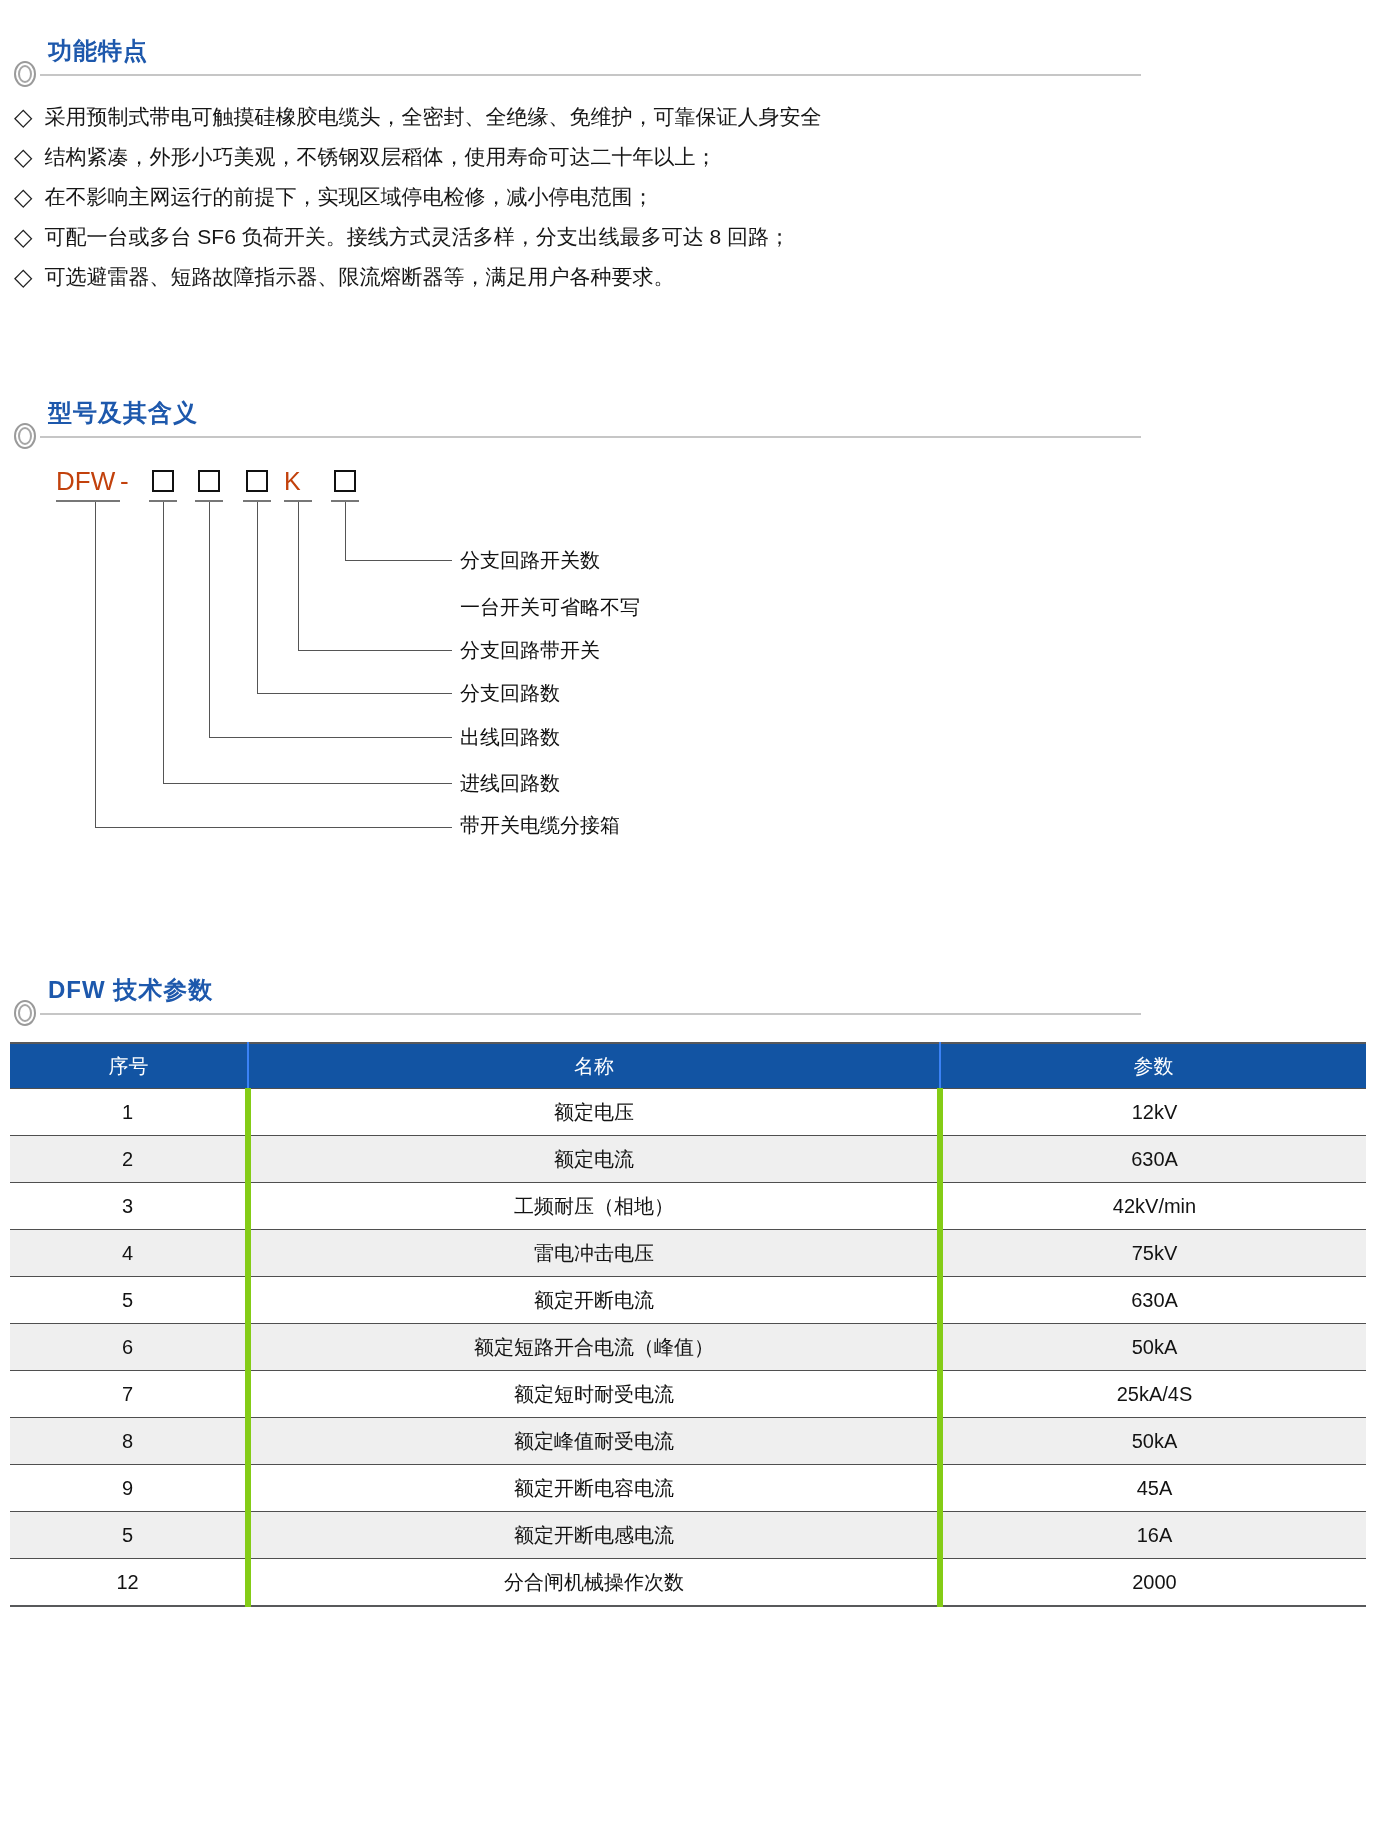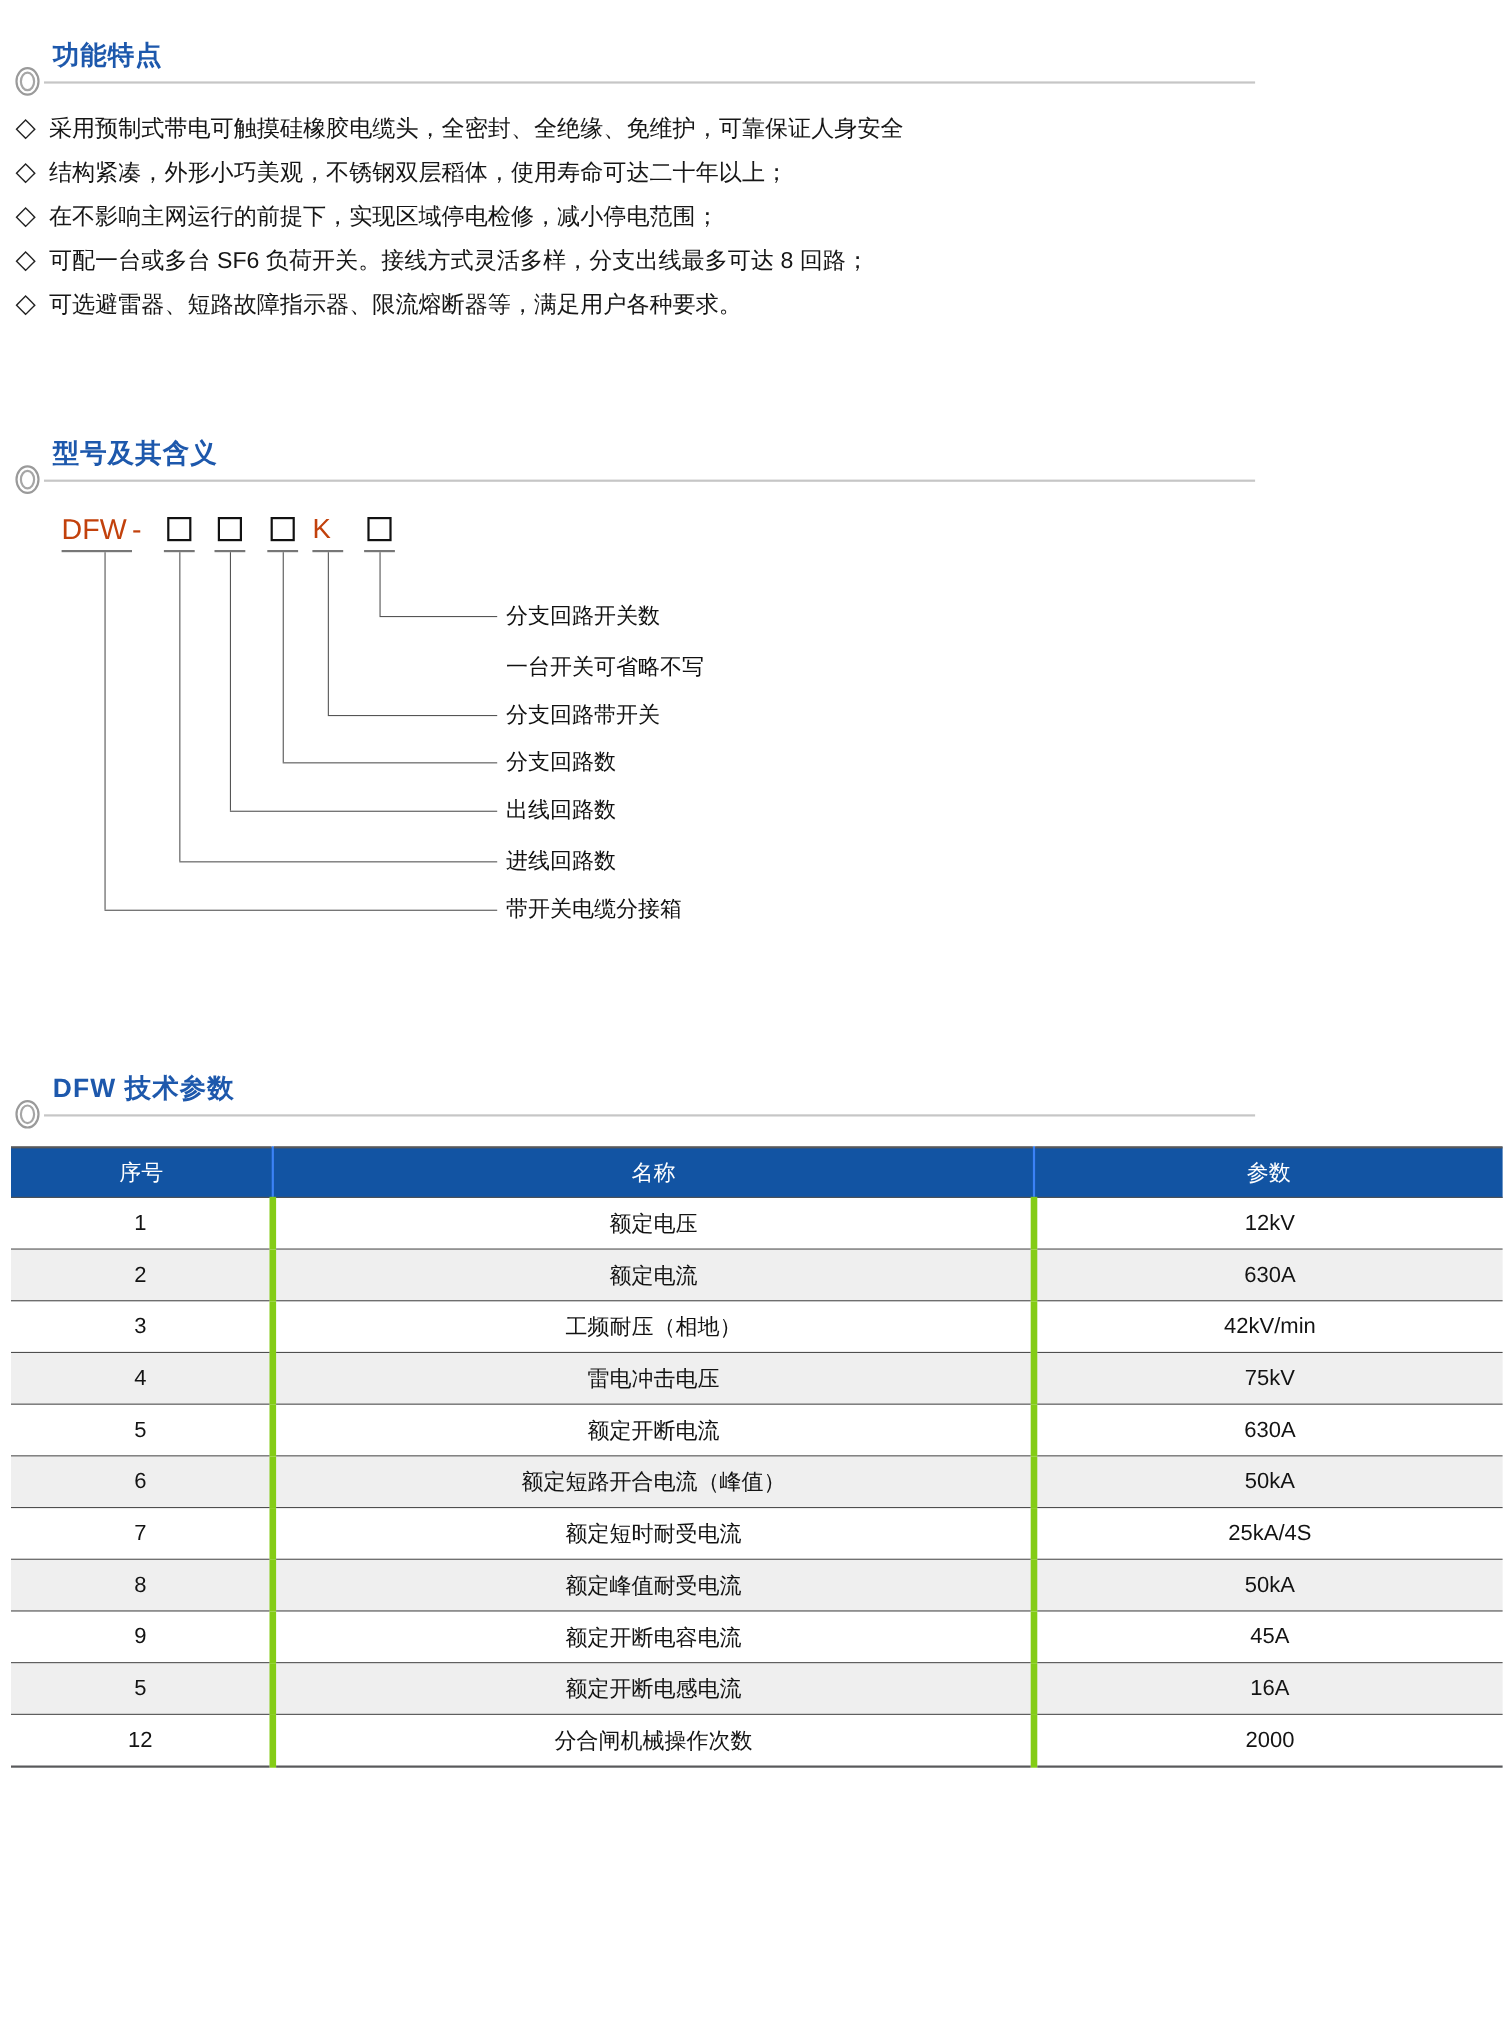--- a/index.html
+++ b/index.html
@@ -127,21 +127,21 @@
       <span class="hline" style="left:257px;top:233px;width:195px;"></span>
       <span class="m-label" style="top:220px;">分支回路数</span>
       <span class="vline" style="left:209px;top:42px;height:235px;"></span>
       <span class="hline" style="left:209px;top:277px;width:243px;"></span>
       <span class="m-label" style="top:264px;">出线回路数</span>
       <span class="vline" style="left:163px;top:42px;height:281px;"></span>
       <span class="hline" style="left:163px;top:323px;width:289px;"></span>
       <span class="m-label" style="top:310px;">进线回路数</span>
       <span class="vline" style="left:95px;top:42px;height:325px;"></span>
       <span class="hline" style="left:95px;top:367px;width:357px;"></span>
-      <span class="m-label" style="top:354px;">带开关电缆分接箱</span>
+      <span class="m-label" style="top:354px;font-family:Liberation Mono, monospace;">带开关电缆分接箱</span>
     </div>
 
   <div class="sec-head" style="top:975px;">
     <h2>DFW 技术参数</h2>
     <div class="rule">
       <span class="ring">
           <span class="ring-inner"></span>
         </span>
     </div>
   </div>

